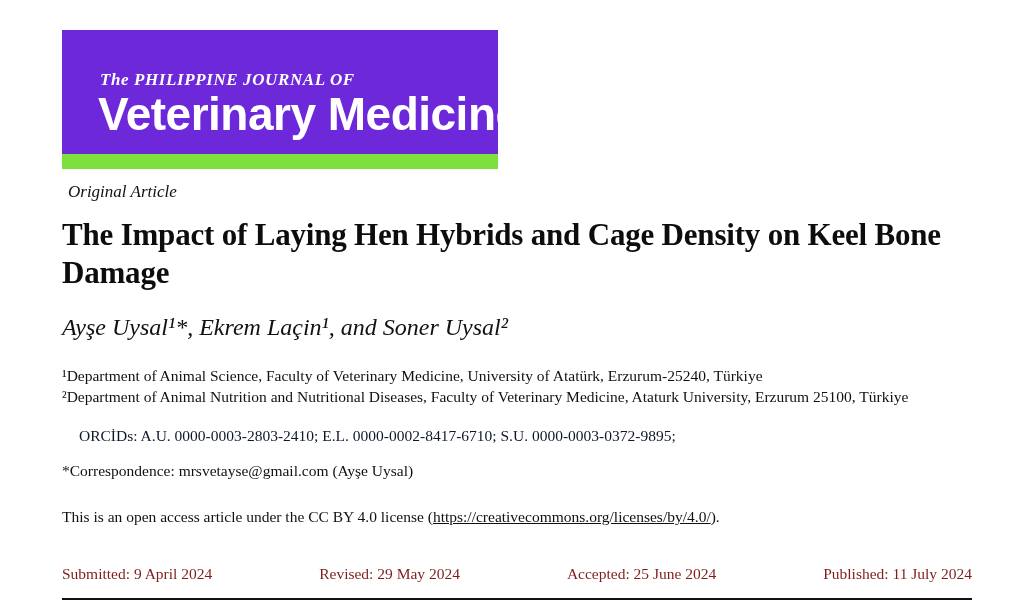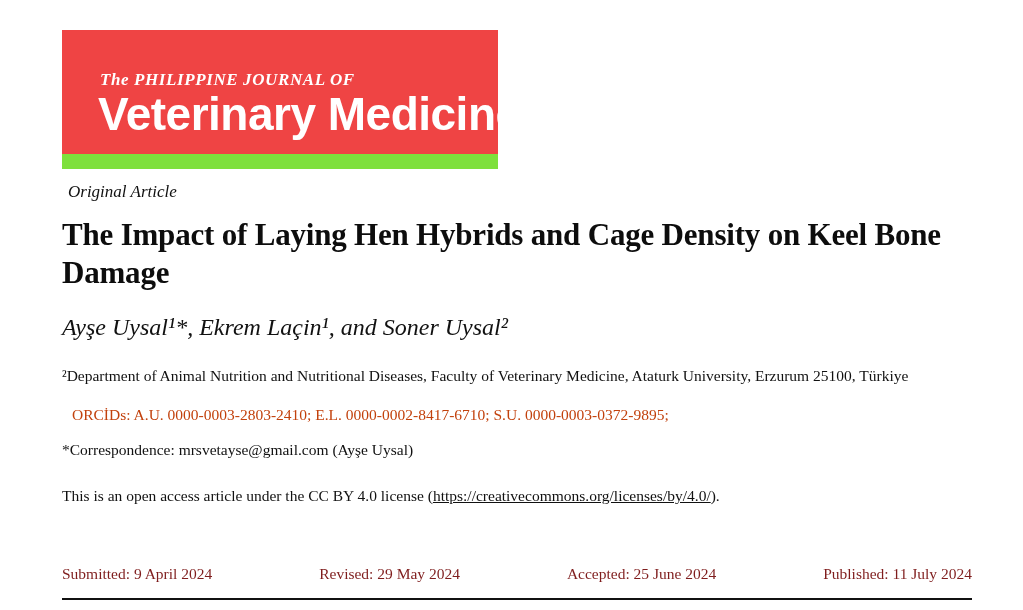--- a/index.html
+++ b/index.html
@@ -20,21 +20,21 @@
     height: 610px;
     box-sizing: border-box;
   }
   
   .masthead {
     position: absolute;
     left: 62px;
     top: 30px;
     width: 436px;
     height: 131px;
-    background: #ef4444;
+    background: #6d28d9;
     overflow: hidden;
   }
   .masthead-line1 {
     position: absolute;
     left: 38px;
     top: 40px;
     font-family: "Liberation Serif", serif;
     font-style: italic;
     font-weight: bold;
     font-size: 17px;
@@ -101,22 +101,22 @@
     margin: 0;
     text-align: justify;
     max-width: 908px;
   }
   .affil.second {
     margin-top: 0px;
   }
   .orcids {
     font-family: "Liberation Serif", serif;
     font-size: 15.5px;
-    color: #c2410c;
-    margin: 20px 0 0 10px;
+    color: #0f172a;
+    margin: 20px 0 0 17px;
   }
   .correspondence {
     font-family: "Liberation Serif", serif;
     font-size: 15.5px;
     color: #111111;
     margin: 17px 0 0 0;
   }
   .license {
     font-family: "Liberation Serif", serif;
     font-size: 15.5px;
@@ -161,20 +161,21 @@
   </div>
   <div class="masthead-bar"></div>
 
   <div class="content">
     <div class="article-type">Original Article</div>
 
     <h1 class="title">The Impact of Laying Hen Hybrids and Cage Density on Keel Bone Damage</h1>
 
     <div class="authors">Ayşe Uysal¹*, Ekrem Laçin¹,  and Soner Uysal²</div>
 
+    <p class="affil">¹Department of Animal Science, Faculty of Veterinary Medicine, University of Atatürk, Erzurum-25240, Türkiye</p>
     <p class="affil second">²Department of Animal Nutrition and Nutritional Diseases, Faculty of Veterinary Medicine, Ataturk University, Erzurum 25100, Türkiye</p>
 
     <p class="orcids">ORCİDs: A.U. 0000-0003-2803-2410; E.L. 0000-0002-8417-6710; S.U. 0000-0003-0372-9895;</p>
 
     <p class="correspondence">*Correspondence: mrsvetayse@gmail.com (Ayşe Uysal)</p>
 
     <p class="license"><span>This is an open access article under the CC BY 4.0 license (</span><a href="#">https://creativecommons.org/licenses/by/4.0/</a><span>).</span></p>
   </div>
 
   <div class="dates">

